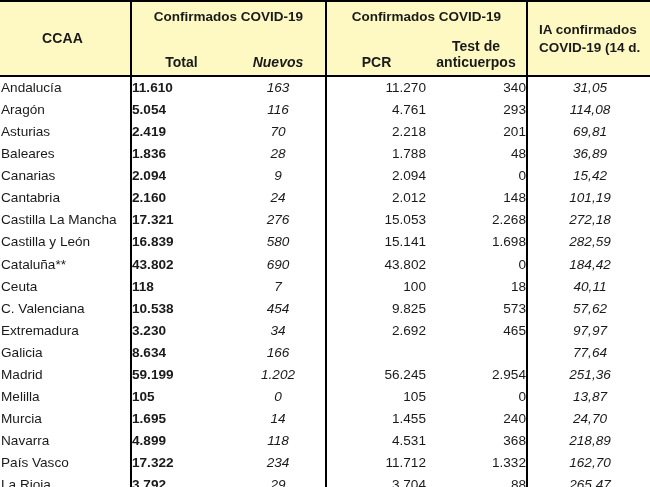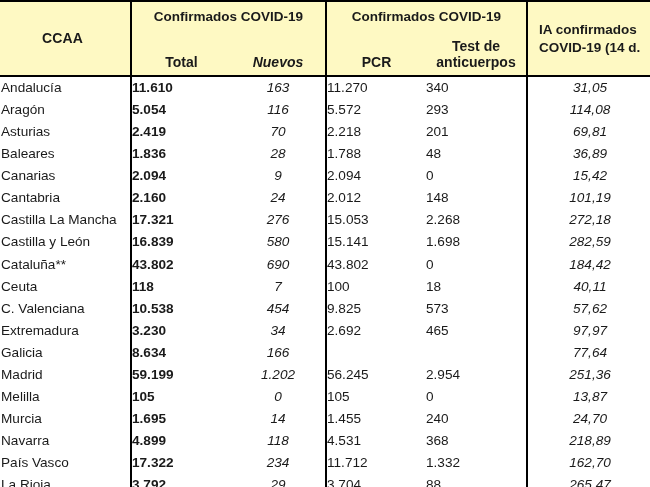--- a/index.html
+++ b/index.html
@@ -97,22 +97,22 @@
   td.ccaa {
     text-align: left;
     padding-left: 6px;
     border-right: 2.2px solid #000;
     font-weight: normal;
     font-size: 13.6px;
     white-space: nowrap;
   }
   td.total  { text-align: left; font-weight: bold; }
   td.nuevos { text-align: center; font-style: italic; }
-  td.pcr    { text-align: left; border-left: 2.2px solid #000; }
-  td.test   { text-align: left; }
+  td.pcr    { text-align: right; border-left: 2.2px solid #000; }
+  td.test   { text-align: right; }
   td.ia     { text-align: center; font-style: italic; border-left: 2.2px solid #000; }
 </style>
 </head>
 <body>
 
 <div id="table-root">
   <table class="covid-table">
     <colgroup>
       <col class="c-ccaa">
         <col class="c-total">
@@ -141,21 +141,21 @@
           <td class="total">11.610</td>
           <td class="nuevos">163</td>
           <td class="pcr">11.270</td>
           <td class="test">340</td>
           <td class="ia">31,05</td>
         </tr>
         <tr>
           <td class="ccaa">Aragón</td>
           <td class="total">5.054</td>
           <td class="nuevos">116</td>
-          <td class="pcr">5.572</td>
+          <td class="pcr">4.761</td>
           <td class="test">293</td>
           <td class="ia">114,08</td>
         </tr>
         <tr>
           <td class="ccaa">Asturias</td>
           <td class="total">2.419</td>
           <td class="nuevos">70</td>
           <td class="pcr">2.218</td>
           <td class="test">201</td>
           <td class="ia">69,81</td>

